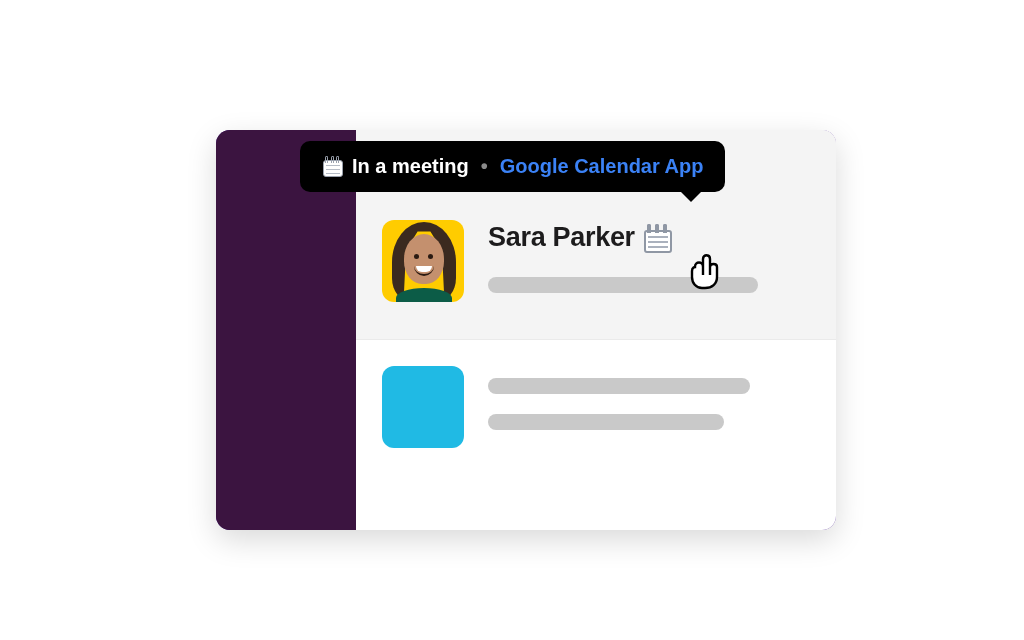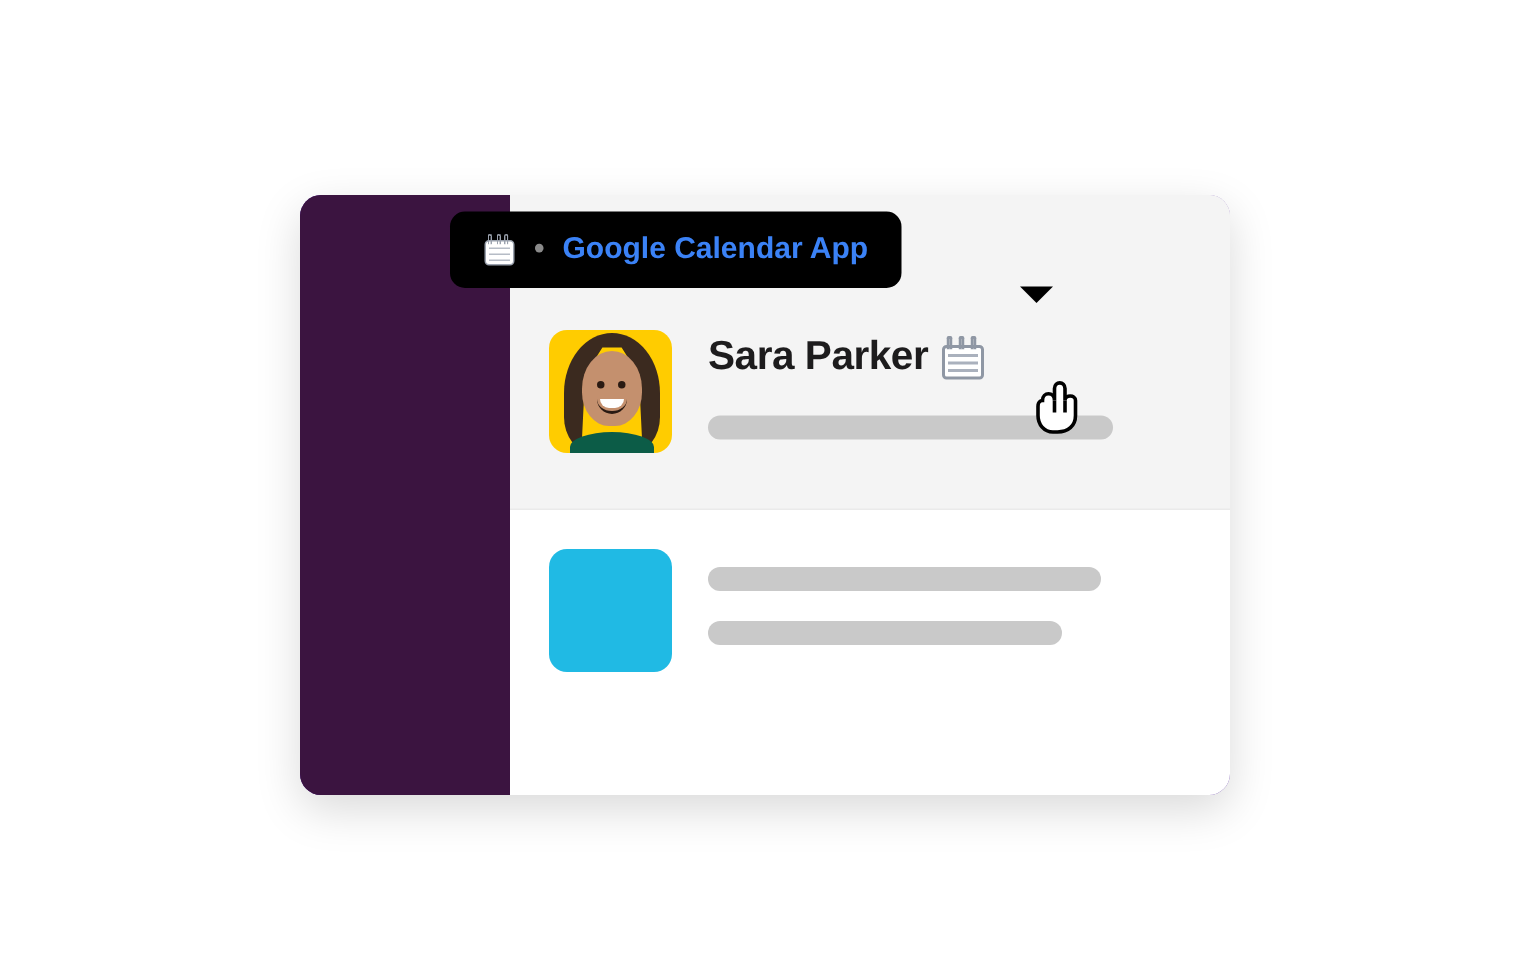--- a/index.html
+++ b/index.html
@@ -11,21 +11,21 @@
     font-family: -apple-system, BlinkMacSystemFont, "Segoe UI", Helvetica, Arial, sans-serif;
     overflow: hidden;
   }
   .stage {
     position: relative;
     width: 1024px;
     height: 640px;
   }
   .app-window {
     position: absolute;
-    left: 200px;
+    left: 216px;
     top: 130px;
     width: 620px;
     height: 400px;
     border-radius: 14px;
     background: #4c1d95;
     box-shadow: 0 10px 30px rgba(0,0,0,0.15);
     overflow: hidden;
     display: flex;
   }
   .sidebar {
@@ -315,20 +315,21 @@
   <div class="tooltip">
     <span class="spiral-icon">
       <span class="pad"></span>
       <span class="ring r1"></span>
       <span class="ring r2"></span>
       <span class="ring r3"></span>
       <span class="line l1"></span>
       <span class="line l2"></span>
       <span class="line l3"></span>
     </span>
+    <span>In a meeting</span>
     <span class="sep">•</span>
     <span class="source">Google Calendar App</span>
     <div class="tooltip-caret"></div>
   </div>
 
   <svg class="pointer-cursor" width="40" height="44" viewBox="0 0 40 44">
     <g>
       <path d="M11 20 C11 14 19 14 19 20 L19 12 C19 7 26 7 26 12 L26 20 C26 16 33 16 33 20 L33 30 C33 37 28 41 21 41 L18 41 C12 41 8 36 8 30 L8 24 C8 20 11 20 11 20 Z" fill="#ffffff" stroke="#000000" stroke-width="2.4"></path>
       <line x1="19" y1="20" x2="19" y2="28" stroke="#000000" stroke-width="2.4"></line>
       <line x1="26" y1="20" x2="26" y2="28" stroke="#000000" stroke-width="2.4"></line>

